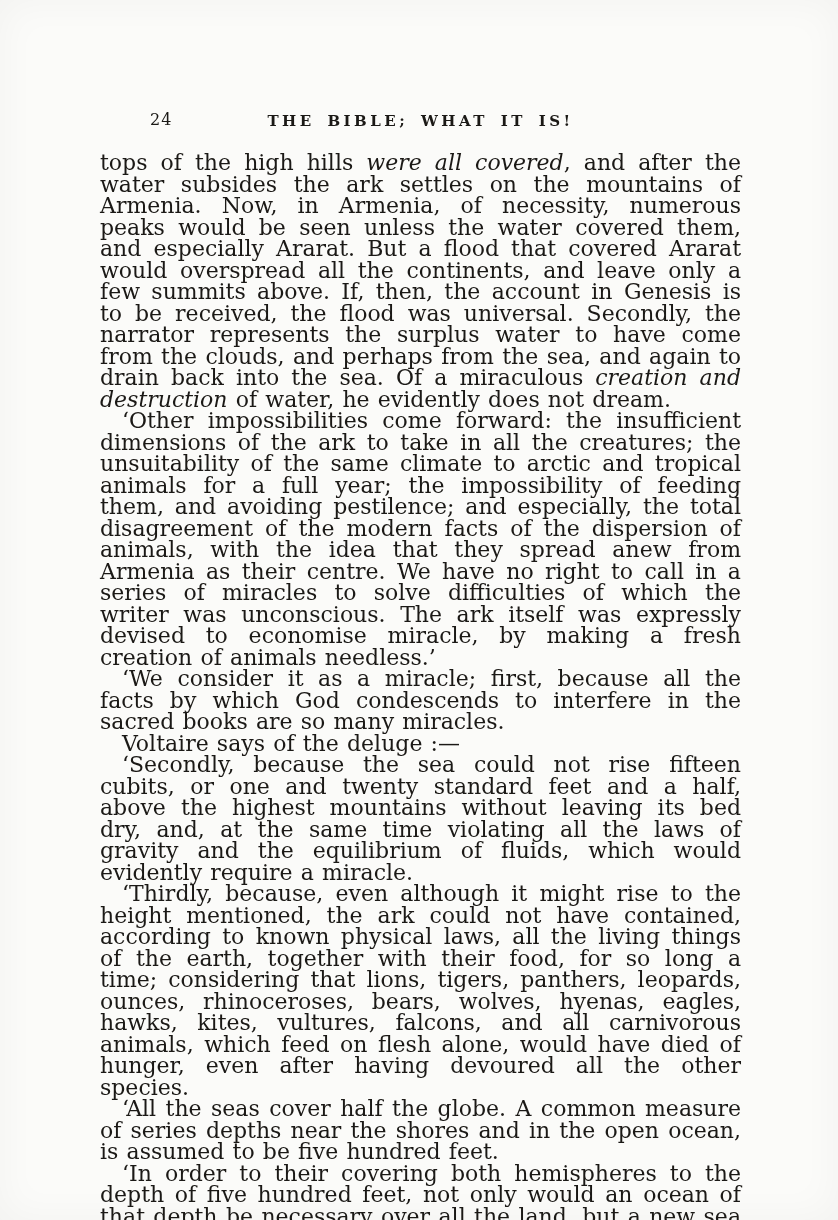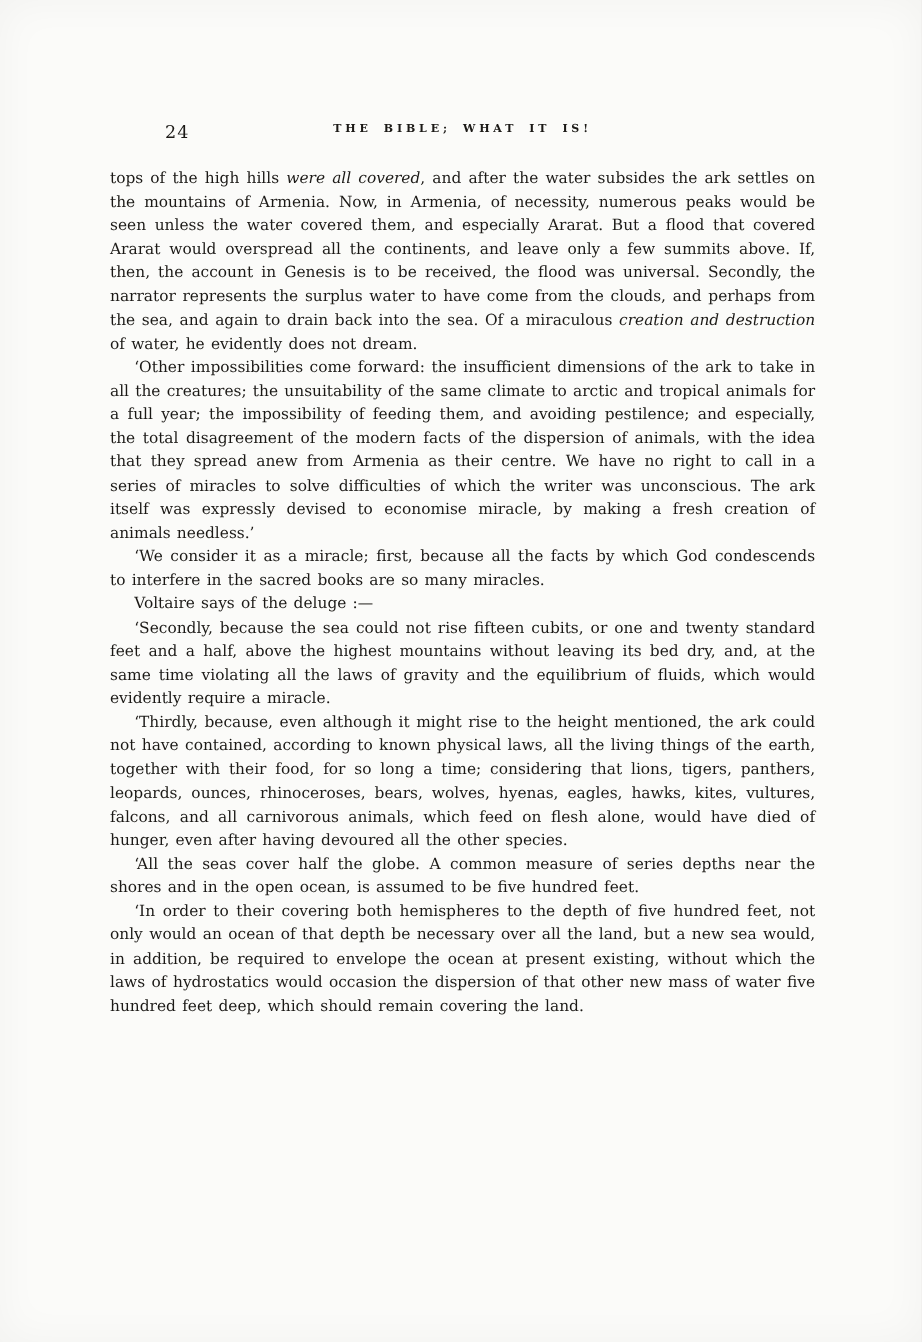--- a/index.html
+++ b/index.html
@@ -33,29 +33,29 @@
     position: absolute;
     left: 10px;
     top: 0;
     font-size: 16px;
     font-weight: normal;
     letter-spacing: 1px;
     margin-left: 40px;
   }
   .running-title {
     text-align: center;
-    font-size: 10px;
+    font-size: 15px;
     font-weight: bold;
     letter-spacing: 3.5px;
     word-spacing: 4px;
     padding-top: 2px;
   }
   .text-block p {
     margin: 0;
-    font-size: 14px;
+    font-size: 22px;
     line-height: 21.5px;
     text-align: justify;
     word-spacing: 1.2px;
   }
   .text-block p.indent {
     text-indent: 22px;
   }
   .text-block em {
     font-style: italic;
   }

